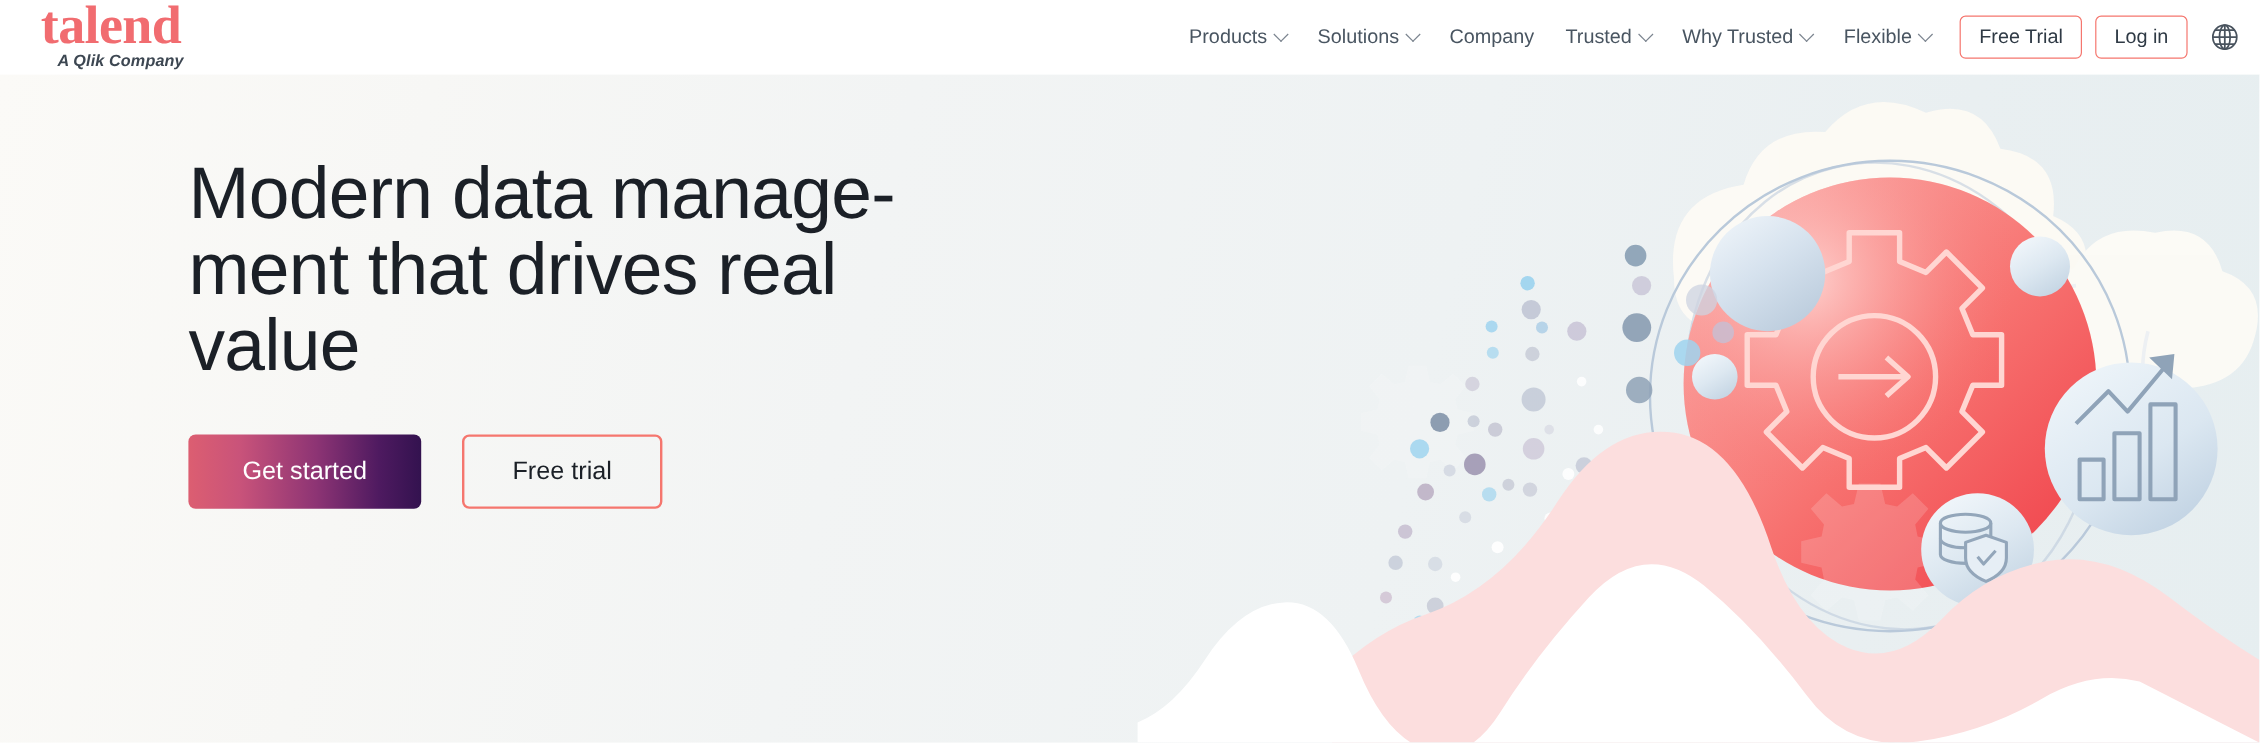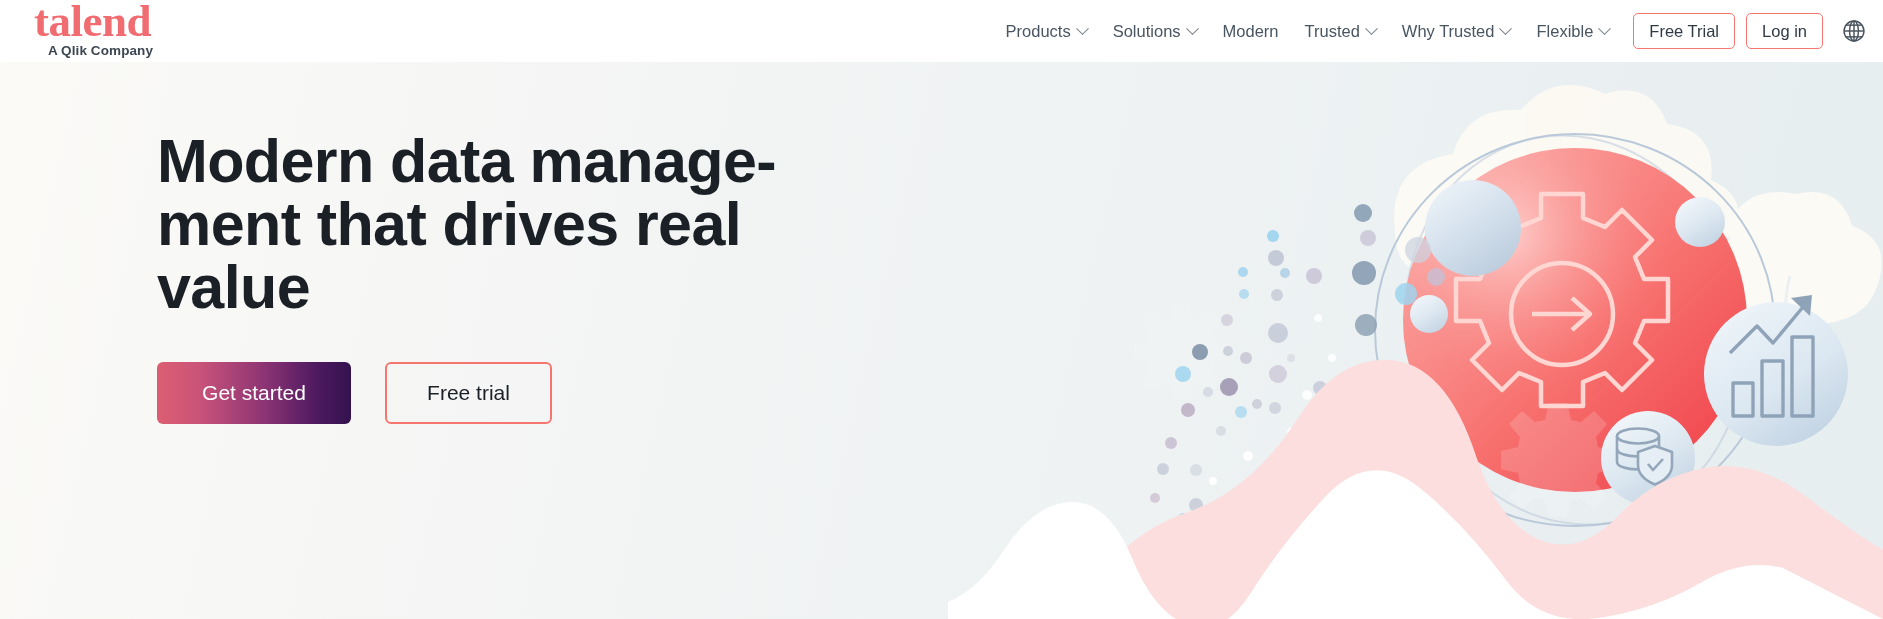--- a/index.html
+++ b/index.html
@@ -39,20 +39,21 @@
     margin-left: -6px;
   }
   .logo-tag {
     font-family: "Liberation Sans", sans-serif;
     font-size: 13.5px;
     font-weight: 700;
     color: #3d4752;
     letter-spacing: 0.1px;
     margin-top: 1px;
     margin-left: 10px;
+    font-style: italic;
   }
 
   .nav {
     position: absolute; right: 14px; top: 0;
     height: 62px;
     display: flex; align-items: center;
     gap: 0px;
   }
   .nav-item {
     display: flex; align-items: center;
@@ -111,21 +112,21 @@
 
   .hero-copy {
     position: absolute;
     left: 157px; top: 68px;
     width: 720px;
     z-index: 20;
   }
   .hero-title {
     font-size: 61px;
     line-height: 1.03;
-    font-weight: 700;
+    font-weight: 400;
     color: #1b2027;
     letter-spacing: -0.6px;
     margin: 0;
     white-space: pre-line;
   }
   .hero-sub {
     margin: 31px 0 0 0;
     font-size: 24px;
     font-weight: 400;
     color: #2c343d;
@@ -174,21 +175,21 @@
         <span>Products</span>
         <i class="caret"></i>
       </div>
 
       <div class="nav-item">
         <span>Solutions</span>
         <i class="caret"></i>
       </div>
 
       <div class="nav-item">
-        <span>Modern</span>
+        <span>Company</span>
       </div>
 
       <div class="nav-item">
         <span>Trusted</span>
         <i class="caret"></i>
       </div>
 
       <div class="nav-item">
         <span>Why Trusted</span>
         <i class="caret"></i>

